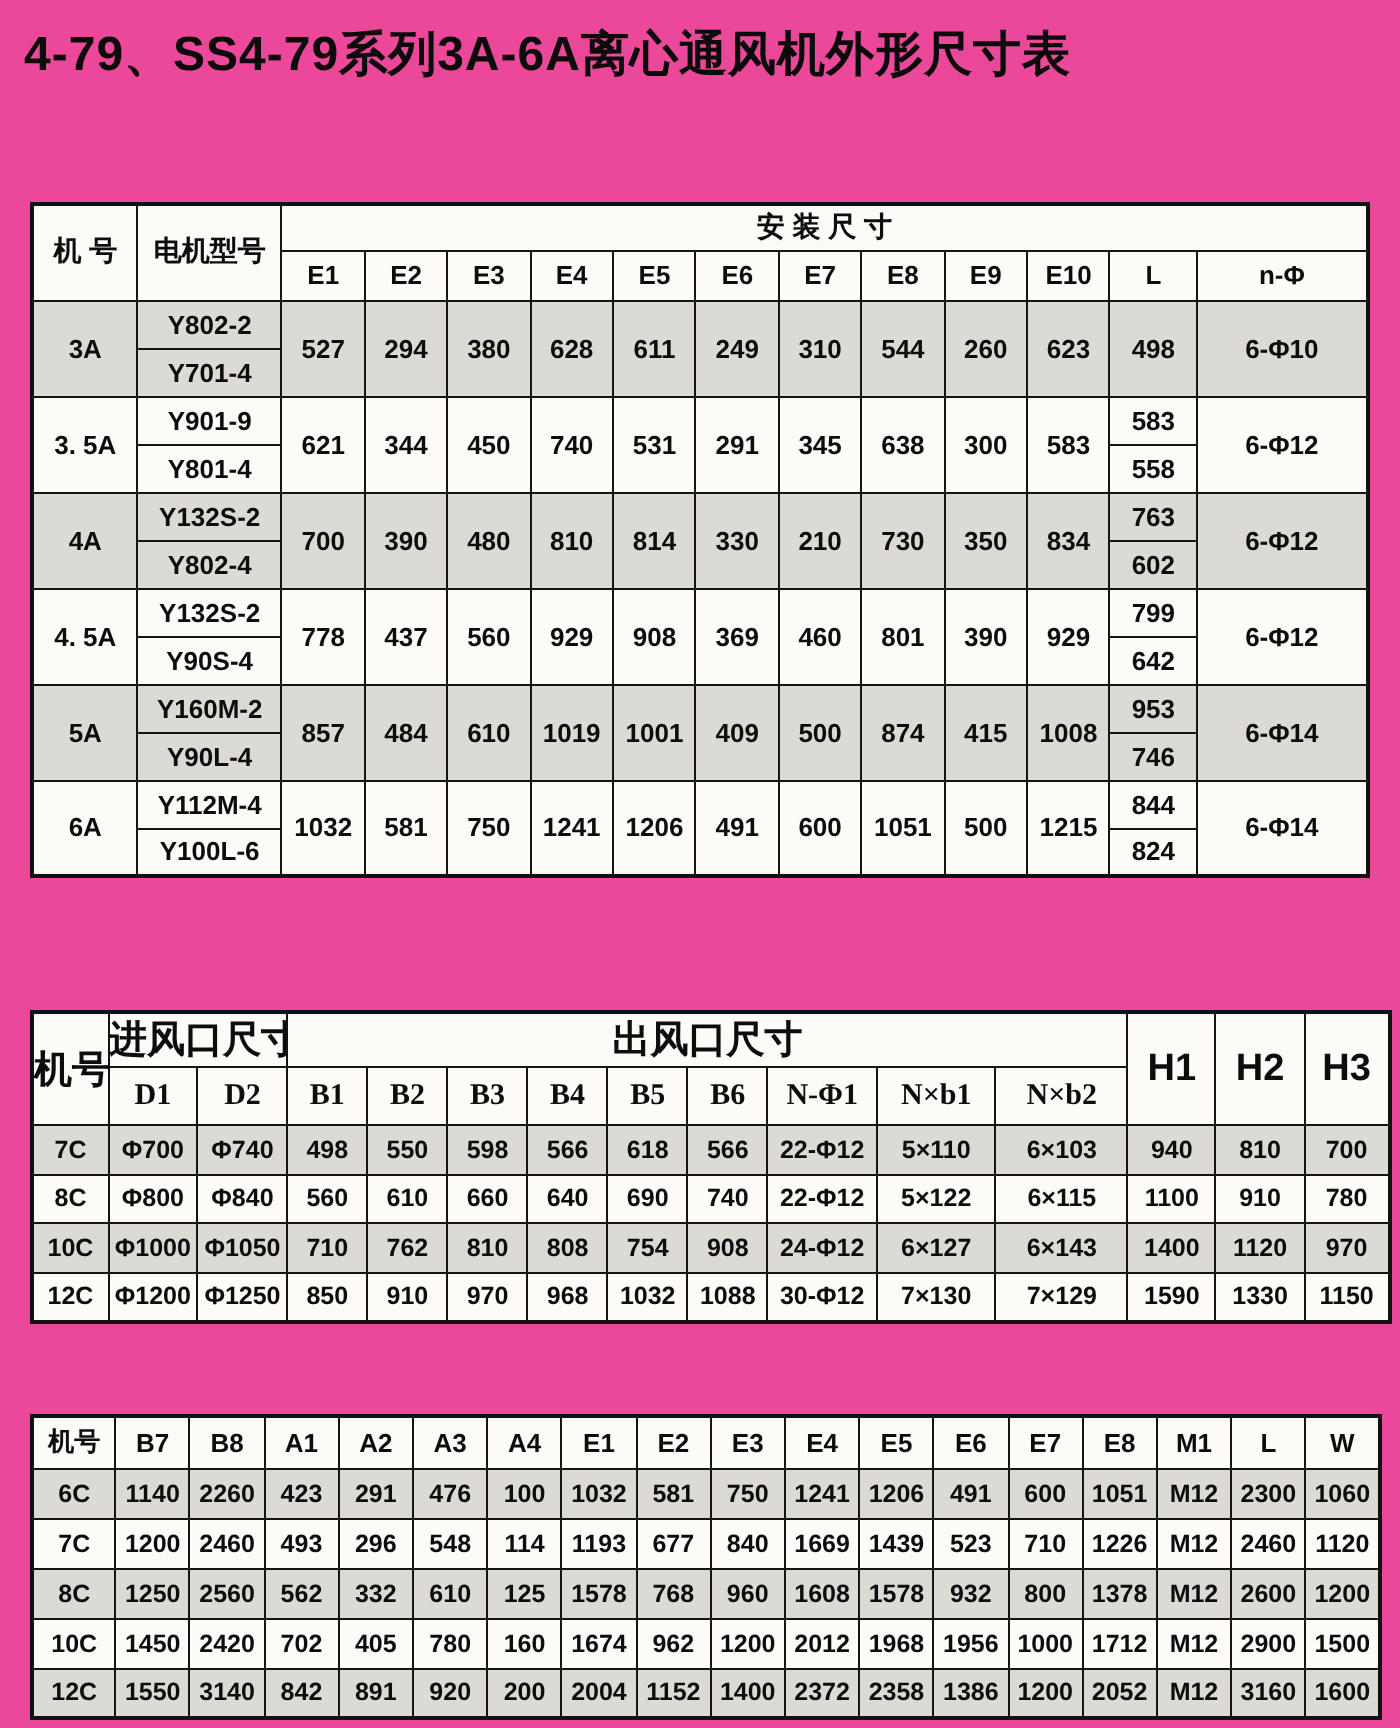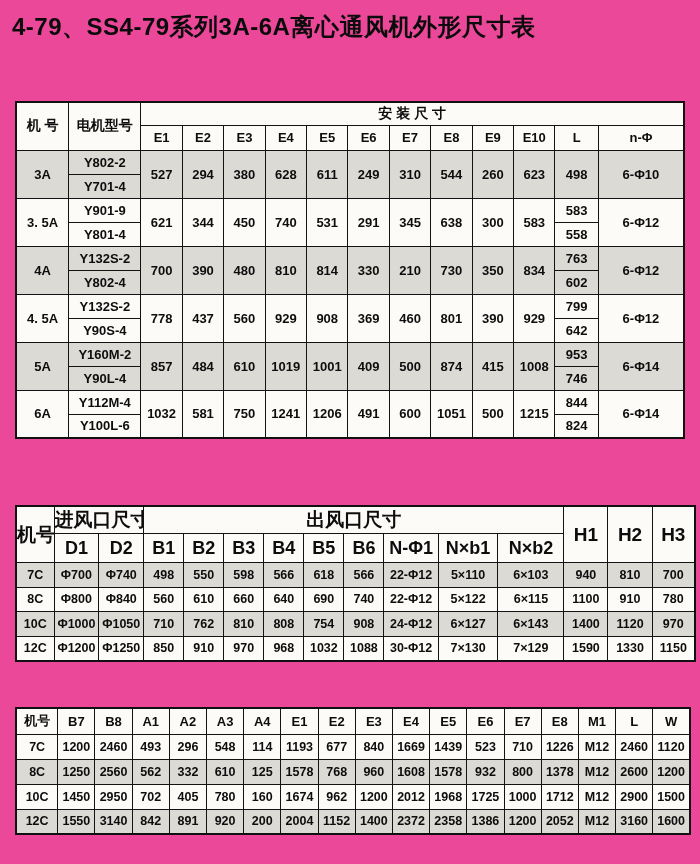--- a/index.html
+++ b/index.html
@@ -33,21 +33,21 @@
     text-align: center; vertical-align: middle;
     font-weight: bold; padding: 0;
     overflow: hidden; white-space: nowrap;
   }
   
   #t1 thead tr:nth-child(1) th { height: 23px; font-size: 14px; }
   #t1 thead tr:nth-child(2) th { height: 25px; font-size: 13px; }
   #t1 tbody td { height: 24px; font-size: 13px; }
   
   #t2 thead tr:nth-child(1) th { height: 27px; font-size: 19px; }
-  #t2 thead tr:nth-child(2) th { height: 29px; font-size: 18px; }
+  #t2 thead tr:nth-child(2) th { height: 29px; font-size: 15px; font-family: Liberation Serif, serif; }
   #t2 tbody td { height: 24.5px; font-size: 12.5px; }
   
   #t3 thead th { height: 26px; font-size: 13px; }
   #t3 tbody td { height: 25px; font-size: 12.5px; }
   tr.shade td { background: #dbdad5; }
 </style>
 </head>
 <body>
 
 <div class="page">
@@ -366,20 +366,40 @@
           <th>E5</th>
           <th>E6</th>
           <th>E7</th>
           <th>E8</th>
           <th>M1</th>
           <th>L</th>
           <th>W</th>
         </tr>
     </thead>
     <tbody id="t3body">
+        <tr class="shade">
+          <td>6C</td>
+          <td>1140</td>
+          <td>2260</td>
+          <td>423</td>
+          <td>291</td>
+          <td>476</td>
+          <td>100</td>
+          <td>1032</td>
+          <td>581</td>
+          <td>750</td>
+          <td>1241</td>
+          <td>1206</td>
+          <td>491</td>
+          <td>600</td>
+          <td>1051</td>
+          <td>M12</td>
+          <td>2300</td>
+          <td>1060</td>
+        </tr>
         <tr>
           <td>7C</td>
           <td>1200</td>
           <td>2460</td>
           <td>493</td>
           <td>296</td>
           <td>548</td>
           <td>114</td>
           <td>1193</td>
           <td>677</td>
@@ -409,31 +429,31 @@
           <td>932</td>
           <td>800</td>
           <td>1378</td>
           <td>M12</td>
           <td>2600</td>
           <td>1200</td>
         </tr>
         <tr>
           <td>10C</td>
           <td>1450</td>
-          <td>2950</td>
+          <td>2420</td>
           <td>702</td>
           <td>405</td>
           <td>780</td>
           <td>160</td>
           <td>1674</td>
           <td>962</td>
           <td>1200</td>
           <td>2012</td>
           <td>1968</td>
-          <td>1725</td>
+          <td>1956</td>
           <td>1000</td>
           <td>1712</td>
           <td>M12</td>
           <td>2900</td>
           <td>1500</td>
         </tr>
         <tr class="shade">
           <td>12C</td>
           <td>1550</td>
           <td>3140</td>

